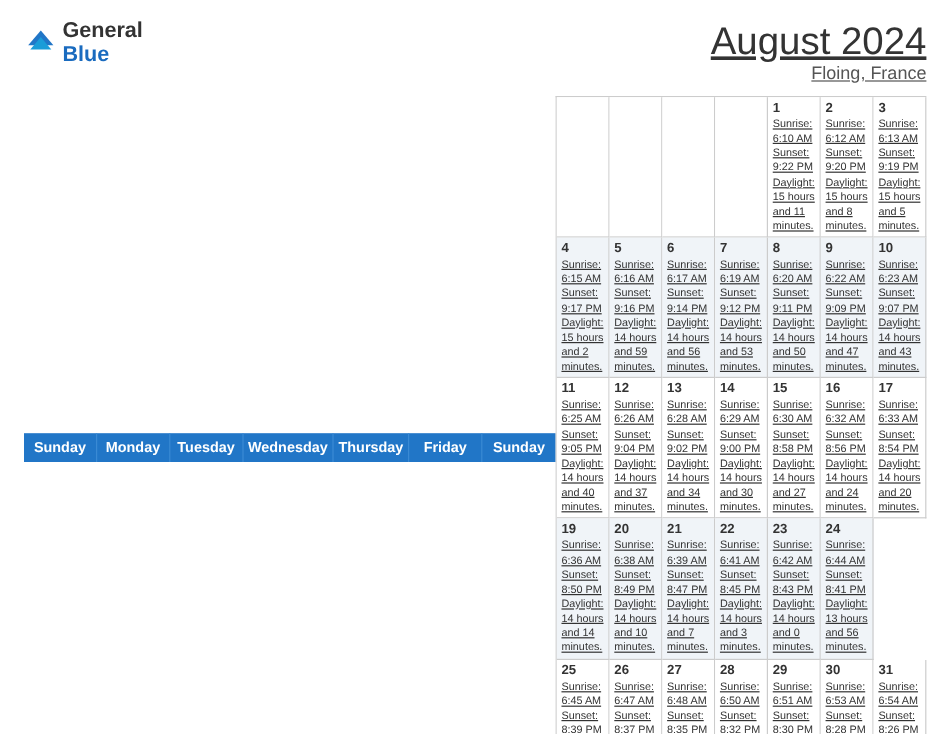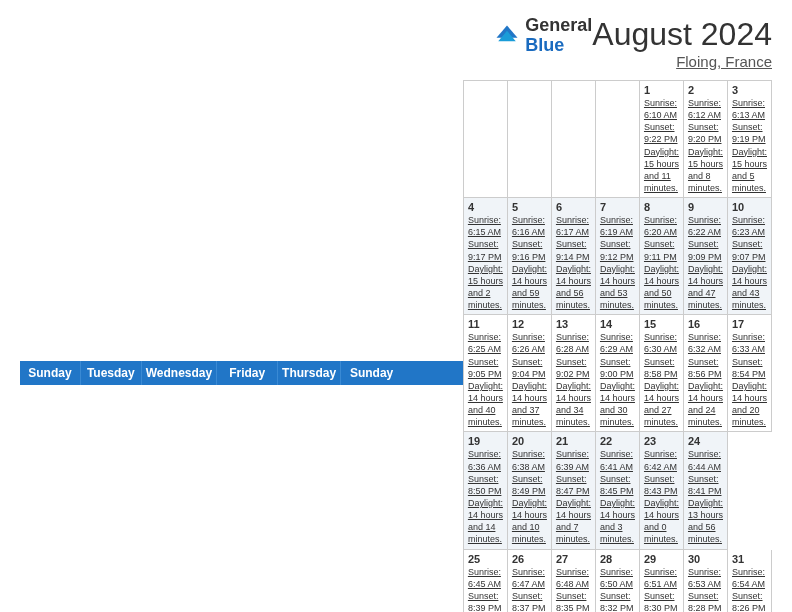--- a/index.html
+++ b/index.html
@@ -12,21 +12,21 @@
     }
     .page {
       width: 792px;
       height: 612px;
       padding: 16px 20px 10px 20px;
       display: flex;
       flex-direction: column;
     }
     .header {
       display: flex;
-      justify-content: flex-end;
+      justify-content: space-between;
       align-items: flex-start;
       margin-bottom: 10px;
     }
     .logo {
       display: flex;
       align-items: center;
       gap: 4px;
     }
     .logo-text {
       font-size: 18px;
@@ -39,20 +39,21 @@
       width: 28px;
       height: 28px;
     }
     .title-block {
       text-align: right;
     }
     .month-year {
       font-size: 32px;
       color: #333;
       font-weight: normal;
+      text-decoration: underline;
     }
     .location {
       font-size: 15px;
       color: #555;
       text-decoration: underline;
     }
     .calendar {
       flex: 1;
       display: flex;
       flex-direction: row;
@@ -134,24 +135,25 @@
     </div>
     <div class="title-block">
       <div class="month-year">August 2024</div>
       <div class="location">Floing, France</div>
     </div>
   </div>
 
   <div class="calendar">
     <div class="cal-header">
     <div class="cal-header-cell">Sunday</div>
+        <div class="cal-header-cell">Monday</div>
         <div class="cal-header-cell">Tuesday</div>
         <div class="cal-header-cell">Wednesday</div>
+        <div class="cal-header-cell">Thursday</div>
         <div class="cal-header-cell">Friday</div>
-        <div class="cal-header-cell">Thursday</div>
         <div class="cal-header-cell">Sunday</div>
       </div>
     <div class="cal-body">
     <div class="cal-row">
           <div class="cal-cell empty"></div>
           <div class="cal-cell empty"></div>
           <div class="cal-cell empty"></div>
           <div class="cal-cell empty"></div>
           <div class="cal-cell">
             <div class="cell-date">1</div>

